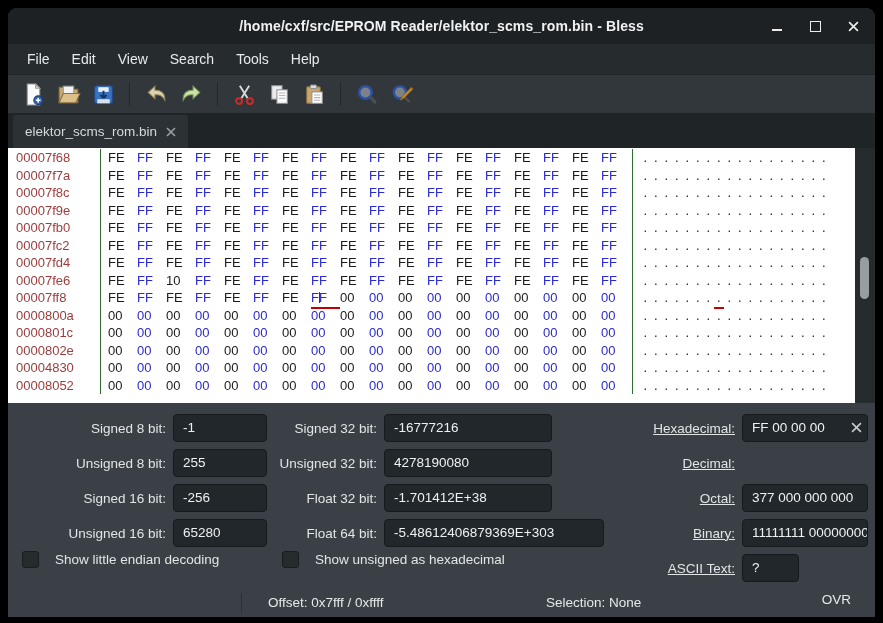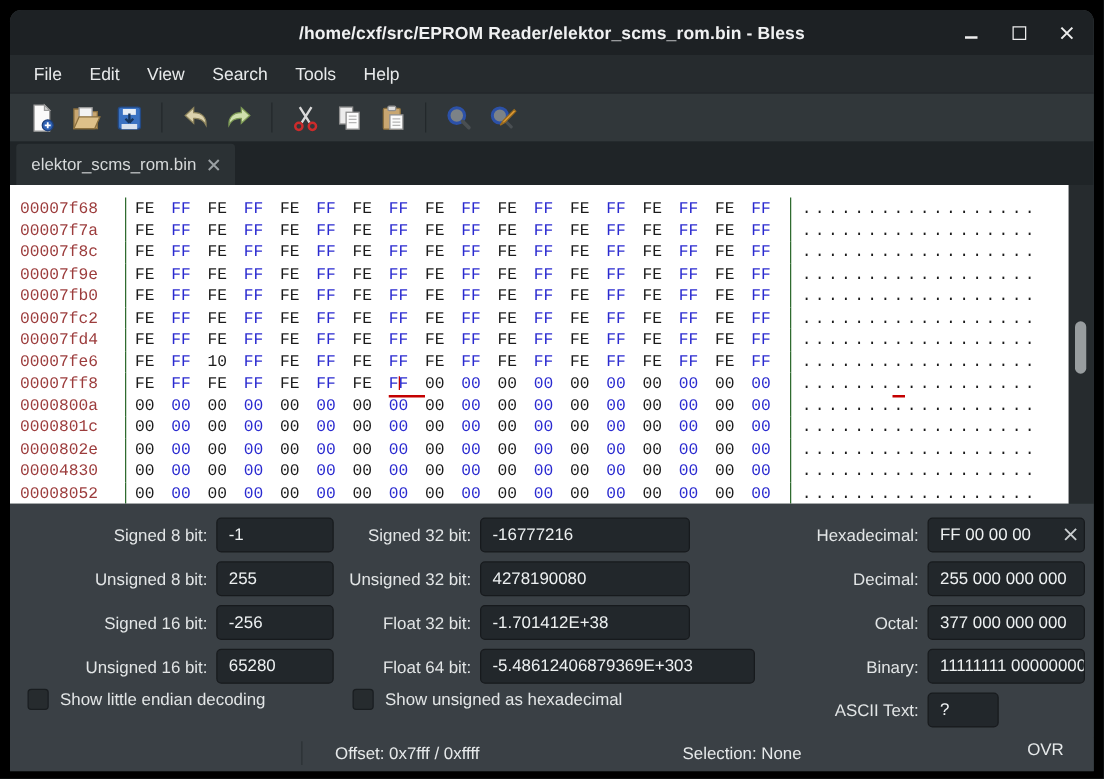--- a/index.html
+++ b/index.html
@@ -26,22 +26,22 @@
   .tbtn{width:30px;height:30px;display:flex;align-items:center;justify-content:center;border-radius:3px;}
   .tbtn svg{width:25px;height:25px;}
   .tsep{width:1px;height:24px;background:#23282b;margin:0 6px;}
   
   .tabbar{height:35px;background:#1f2427;display:flex;align-items:flex-end;flex:0 0 auto;}
   .tab{height:33px;margin-left:5px;background:#2b3134;display:flex;align-items:center;
        padding:0 12px;gap:9px;border-radius:3px 3px 0 0;}
   .tab-label{color:#d6d9da;font-size:13.5px;}
   
   .hexwrap{height:255px;display:flex;flex:0 0 auto;background:#262b2e;}
-  .hexarea{flex:1;background:#ffffff;overflow:hidden;padding-top:10px;
-           font-family:Liberation Mono, monospace;font-size:13px;}
+  .hexarea{flex:1;background:#ffffff;overflow:hidden;padding-top:1px;
+           font-family:Liberation Sans, sans-serif;font-size:13px;}
   .hex-row{display:flex;height:17.5px;line-height:17.5px;white-space:nowrap;}
   .hex-offset{width:84px;padding-left:8px;color:#9c3c3c;flex:0 0 auto;}
   .hex-bytes{flex:0 0 auto;border-left:1px solid #2f6b2f;padding-left:7px;width:524px;}
   .hex-byte{display:inline-block;width:29px;color:#1b1b1b;position:relative;}
   .hex-byte.blue{color:#2a2ad0;}
   .ascii-col{flex:0 0 auto;border-left:1px solid #2f6b2f;padding-left:7px;}
   .ascii-char{display:inline-block;width:10.5px;color:#1b1b1b;text-align:center;}
   .cur{border-bottom:2px solid #c40000;}
   .hex-byte.cur::after{content:"";position:absolute;left:8px;top:3px;width:1px;height:11px;background:#c40000;}
   .vscroll{width:20px;background:#262b2e;position:relative;flex:0 0 auto;}
@@ -49,30 +49,30 @@
   
   .panel{flex:1;position:relative;background:#3a4045;}
   .convcol{position:absolute;top:11px;}
   .convcol.c1{left:0;}
   .convcol.c2{left:228px;}
   .convcol.c3{left:538px;}
   .convrow{display:flex;align-items:center;height:28px;margin-bottom:7px;}
   .convlabel{color:#e2e5e6;font-size:13.5px;text-align:right;flex:0 0 auto;margin-left:40px;}
   .c1 .convlabel{width:118px;}
   .c2 .convlabel{width:101px;}
-  .c3 .convlabel{width:149px;}
+  .c3 .convlabel{width:149px;text-decoration:underline;}
   .convfield{margin-left:7px;height:26px;line-height:26px;background:#22272b;
              border:1px solid #171a1d;border-radius:4px;color:#eef1f2;font-size:13.5px;
              padding:0 9px;white-space:nowrap;overflow:hidden;flex:0 0 auto;}
   .c1 .convfield{width:74px;}
   .c2 .convfield{width:148px;}
   .c3 .convfield{width:106px;}
   .c2 .convfield.wide{width:200px;}
   .c3 .convfield.small{width:37px;}
-  .cbrow .cbitem{position:absolute;top:148px;display:flex;align-items:center;gap:9px;}
+  .cbrow .cbitem{position:absolute;top:148px;display:flex;align-items:center;gap:16px;}
   .cbitem.i0{left:14px;}
   .cbitem.i1{left:274px;}
   .cbox{width:15px;height:15px;background:#262b2e;border:1px solid #191d20;border-radius:3px;}
   .cblabel{color:#e2e5e6;font-size:13.5px;}
   .panel-close{position:absolute;right:11px;top:16px;width:16px;height:16px;
                display:flex;align-items:center;justify-content:center;}
   
   .statusbar{height:27px;background:#3a4045;position:relative;flex:0 0 auto;
              color:#e6e9ea;font-size:13.5px;}
   .st-sep{position:absolute;left:233px;top:3px;bottom:5px;width:1px;background:#2b3034;}
@@ -309,21 +309,20 @@
           <div class="convfield wide">-5.48612406879369E+303</div>
         </div>
       </div>
     <div class="convcol c3">
         <div class="convrow">
           <span class="convlabel">Hexadecimal:</span>
           <div class="convfield">FF 00 00 00</div>
         </div>
         <div class="convrow">
           <span class="convlabel">Decimal:</span>
-          <div class="convfield">255 000 000 000</div>
         </div>
         <div class="convrow">
           <span class="convlabel">Octal:</span>
           <div class="convfield">377 000 000 000</div>
         </div>
         <div class="convrow">
           <span class="convlabel">Binary:</span>
           <div class="convfield">11111111 00000000 00000000 00000000</div>
         </div>
         <div class="convrow">

